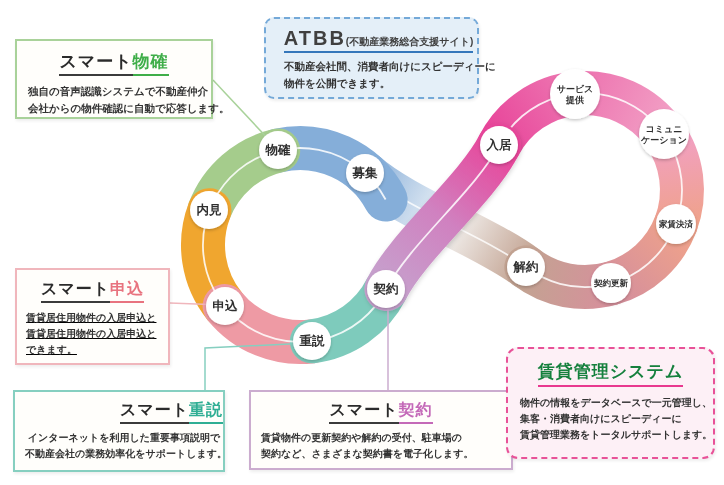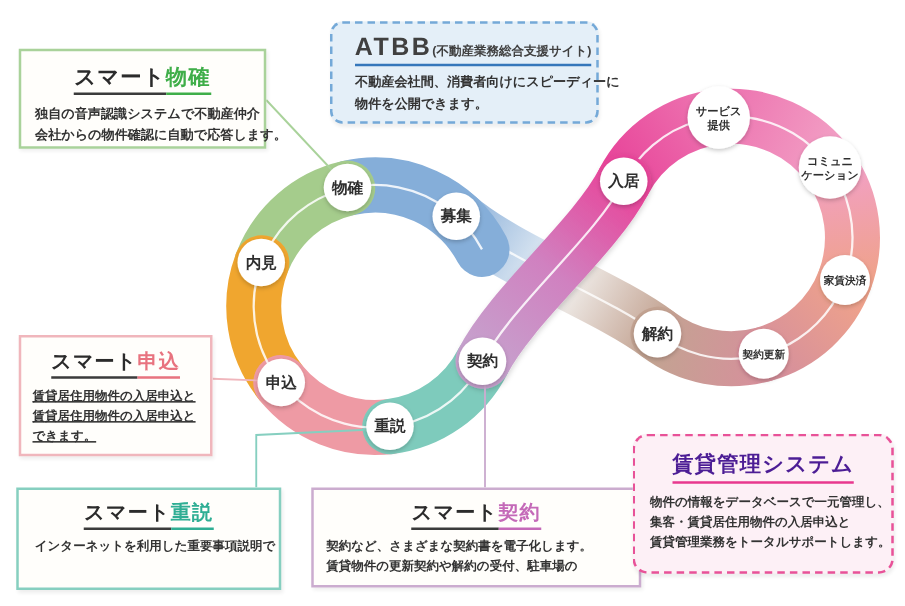--- a/index.html
+++ b/index.html
@@ -25,31 +25,31 @@
   #box-atbb .atbb-main{font-size:20px;letter-spacing:2px;}
   #box-atbb .atbb-sub{font-size:10px;letter-spacing:0;}
   #box-atbb .bd{margin:5px 0 0 18px;font-size:10.5px;}
   
   #box-moshikomi{left:15px;top:268px;width:155px;height:97px;border-color:#f0b6bc;text-decoration:underline;}
   #box-moshikomi .ttl{margin-top:9px;font-size:16px;}
   #box-moshikomi .accent{color:#e8737f;}
   #box-moshikomi .bd{margin:7px 0 0 9px;font-size:10px;}
   
   #box-jusetsu{left:13px;top:390px;width:212px;height:82px;border-color:#86cfc0;}
-  #box-jusetsu .ttl{margin-top:8px;font-size:16px;}
+  #box-jusetsu .ttl{margin-top:8px;font-size:16px;text-align:right;}
   #box-jusetsu .accent{color:#2fae94;}
   #box-jusetsu .bd{margin:6px 0 0 10px;font-size:10px;text-align:center;}
   
   #box-keiyaku{left:249px;top:390px;width:264px;height:80px;border-color:#cbaccf;}
   #box-keiyaku .ttl{margin-top:8px;font-size:16px;}
   #box-keiyaku .accent{color:#c469b8;}
   #box-keiyaku .bd{margin:6px 0 0 10px;font-size:10px;}
   
   #box-kanri{left:506px;top:347px;width:209px;height:112px;border:2px dashed #e85298;border-radius:12px;background:#fdf0f6;}
-  #box-kanri .ttl{margin-top:11px;font-size:17px;color:#4c1d95;}
+  #box-kanri .ttl{margin-top:11px;font-size:17px;color:#15803d;}
   #box-kanri .ttl .u{border-bottom:2px solid #e8388f;padding-bottom:2px;}
   #box-kanri .bd{margin:8px 0 0 12px;font-size:10px;}
   svg text{font-family:"Liberation Sans","DejaVu Sans",sans-serif;font-weight:bold;fill:#2f2f2f;}
 </style>
 </head>
 <body>
 
 <div id="stage">
 
   <svg id="loop-svg" width="724" height="485" viewBox="0 0 724 485">
@@ -169,33 +169,34 @@
       <div>賃貸居住用物件の入居申込と</div>
       <div>賃貸居住用物件の入居申込と</div>
       <div>できます。</div>
     </div>
   </div>
 
   <div class="info-box" id="box-jusetsu">
     <div class="ttl"><span class="u">スマート</span><span class="u accent">重説</span></div>
     <div class="bd">
       <div>インターネットを利用した重要事項説明で</div>
+      <div>不動産会社の業務効率化をサポートします。</div>
     </div>
   </div>
 
   <div class="info-box" id="box-keiyaku">
     <div class="ttl"><span class="u">スマート</span><span class="u accent">契約</span></div>
     <div class="bd">
+      <div>賃貸物件の更新契約や解約の受付、駐車場の</div>
       <div>契約など、さまざまな契約書を電子化します。</div>
-      <div>賃貸物件の更新契約や解約の受付、駐車場の</div>
     </div>
   </div>
 
   <div class="info-box" id="box-kanri">
     <div class="ttl"><span class="u">賃貸管理システム</span></div>
     <div class="bd">
       <div>物件の情報をデータベースで一元管理し、</div>
-      <div>集客・賃貸居住用物件の入居申込と</div>
+      <div>集客・消費者向けにスピーディーに</div>
       <div>賃貸管理業務をトータルサポートします。</div>
     </div>
   </div>
 
 </div>
 
 </body></html>

